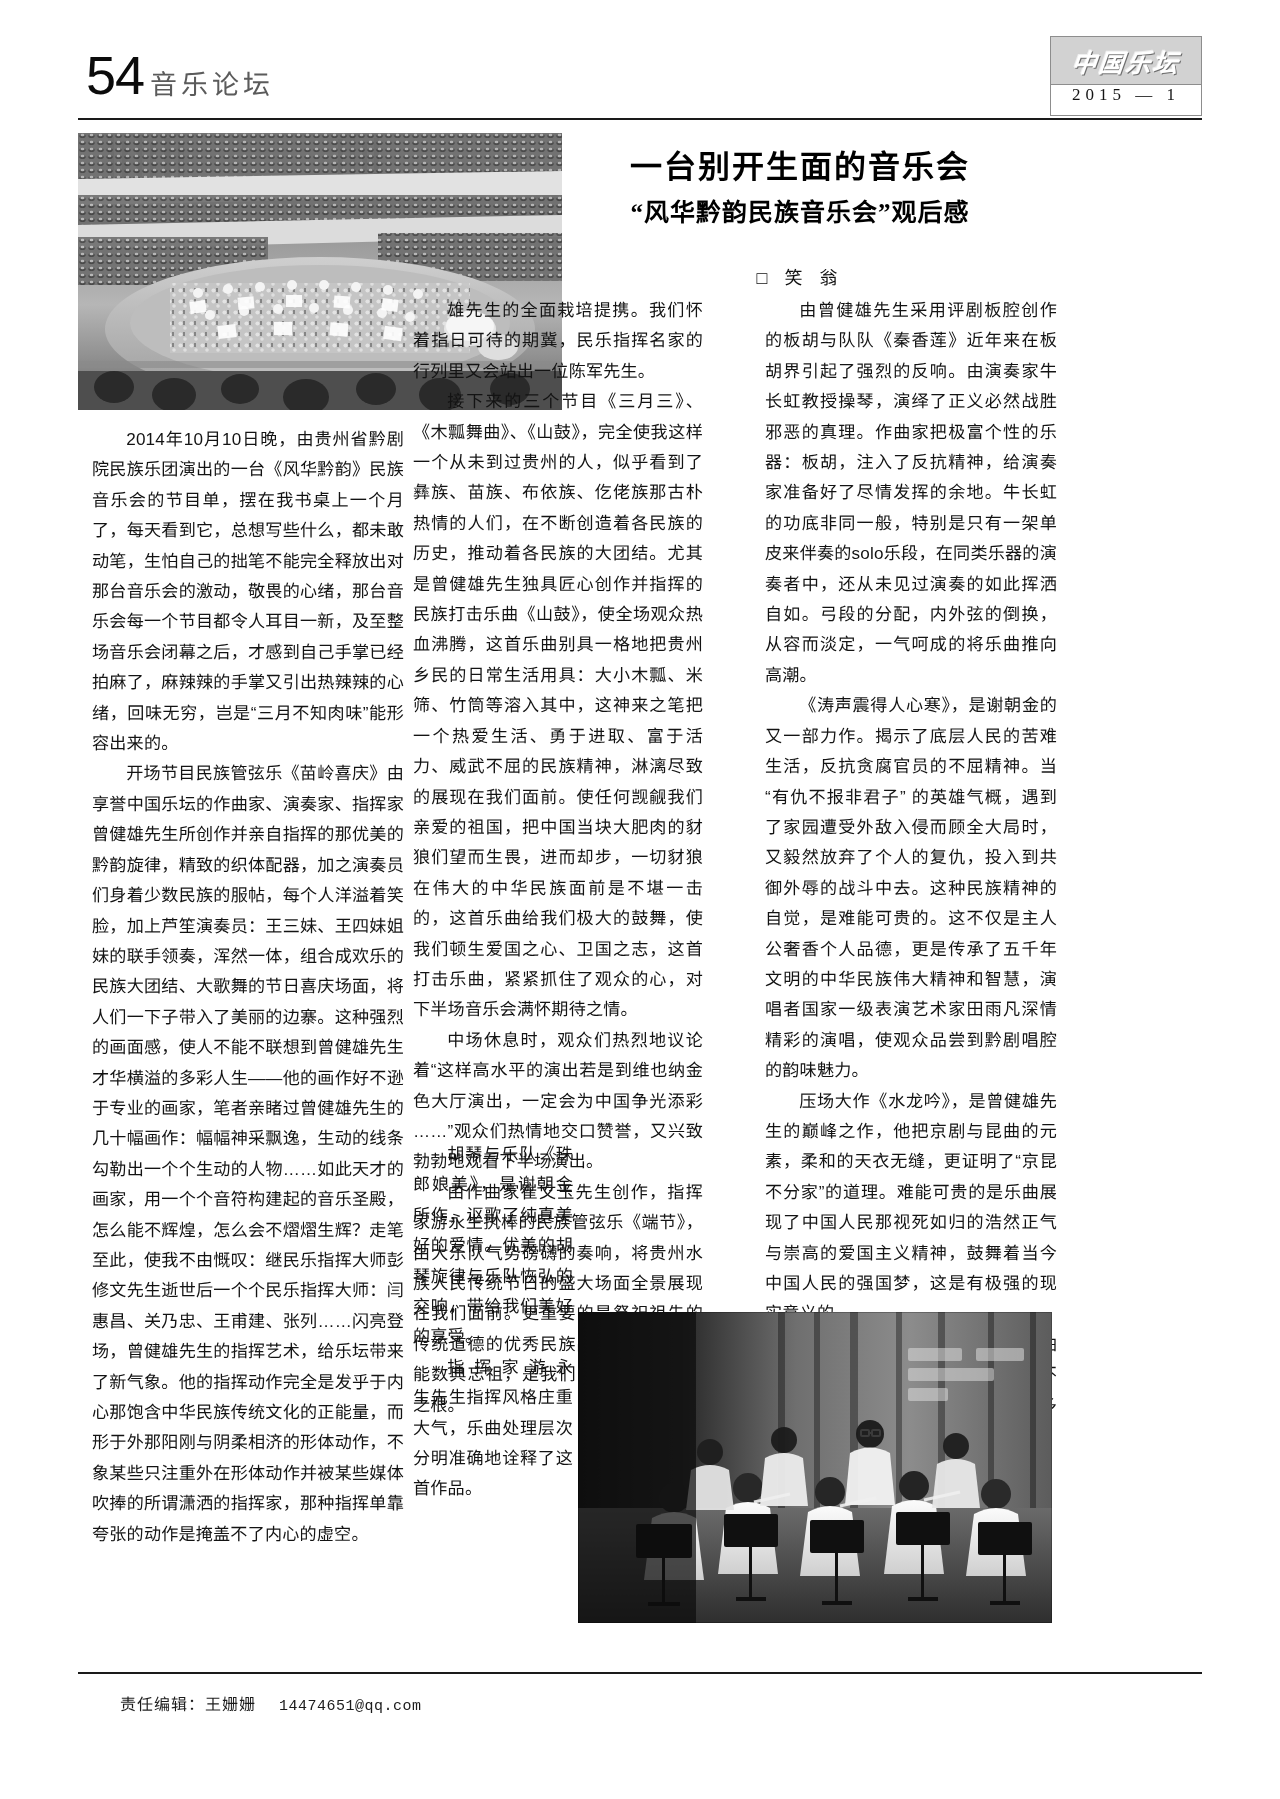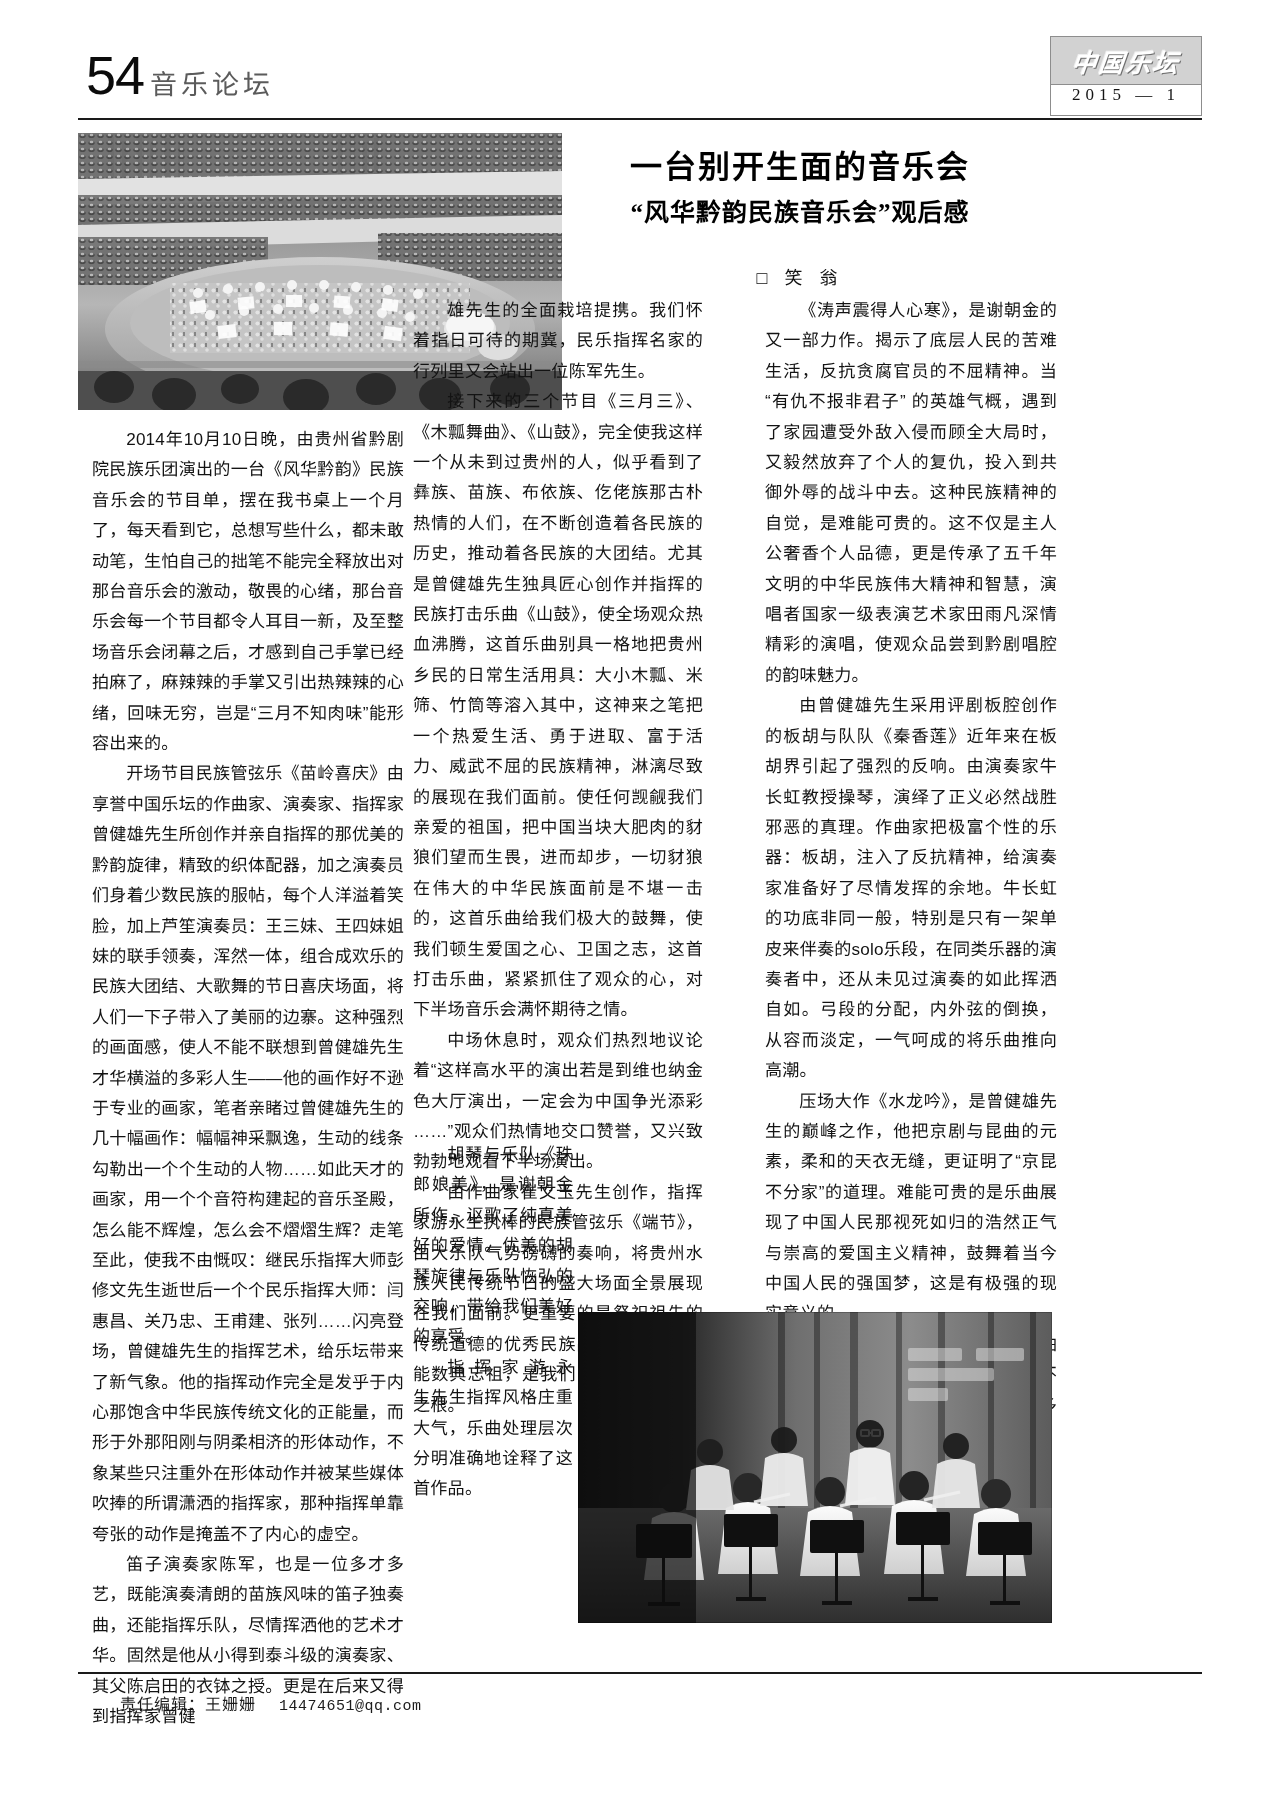--- a/index.html
+++ b/index.html
@@ -183,38 +183,37 @@
 
   <div class="headline">
     <h1>一台别开生面的音乐会</h1>
     <h2>“风华黔韵民族音乐会”观后感</h2>
   </div>
   <div class="byline">□ 笑 翁</div>
 
   <div class="col col1">
     <p>2014年10月10日晚，由贵州省黔剧院民族乐团演出的一台《风华黔韵》民族音乐会的节目单，摆在我书桌上一个月了，每天看到它，总想写些什么，都未敢动笔，生怕自己的拙笔不能完全释放出对那台音乐会的激动，敬畏的心绪，那台音乐会每一个节目都令人耳目一新，及至整场音乐会闭幕之后，才感到自己手掌已经拍麻了，麻辣辣的手掌又引出热辣辣的心绪，回味无穷，岂是“三月不知肉味”能形容出来的。</p>
     <p>开场节目民族管弦乐《苗岭喜庆》由享誉中国乐坛的作曲家、演奏家、指挥家曾健雄先生所创作并亲自指挥的那优美的黔韵旋律，精致的织体配器，加之演奏员们身着少数民族的服帖，每个人洋溢着笑脸，加上芦笙演奏员：王三妹、王四妹姐妹的联手领奏，浑然一体，组合成欢乐的民族大团结、大歌舞的节日喜庆场面，将人们一下子带入了美丽的边寨。这种强烈的画面感，使人不能不联想到曾健雄先生才华横溢的多彩人生——他的画作好不逊于专业的画家，笔者亲睹过曾健雄先生的几十幅画作：幅幅神采飘逸，生动的线条勾勒出一个个生动的人物……如此天才的画家，用一个个音符构建起的音乐圣殿，怎么能不辉煌，怎么会不熠熠生辉？走笔至此，使我不由慨叹：继民乐指挥大师彭修文先生逝世后一个个民乐指挥大师：闫惠昌、关乃忠、王甫建、张列……闪亮登场，曾健雄先生的指挥艺术，给乐坛带来了新气象。他的指挥动作完全是发乎于内心那饱含中华民族传统文化的正能量，而形于外那阳刚与阴柔相济的形体动作，不象某些只注重外在形体动作并被某些媒体吹捧的所谓潇洒的指挥家，那种指挥单靠夸张的动作是掩盖不了内心的虚空。</p>
-    <p>笛子演奏家陈军，也是一位多才多艺，既能演奏清朗的苗族风味的笛子独奏曲，还能指挥乐队，尽情挥洒他的艺术才华。固然是他从小得到泰斗级的演奏家、其父陈启田的衣钵之授。更是在后来又得到指挥家曾健</p>
   </div>
 
   <div class="col col2">
     <p>雄先生的全面栽培提携。我们怀着指日可待的期冀，民乐指挥名家的行列里又会站出一位陈军先生。</p>
     <p>接下来的三个节目《三月三》、《木瓢舞曲》、《山鼓》，完全使我这样一个从未到过贵州的人，似乎看到了彝族、苗族、布依族、仡佬族那古朴热情的人们，在不断创造着各民族的历史，推动着各民族的大团结。尤其是曾健雄先生独具匠心创作并指挥的民族打击乐曲《山鼓》，使全场观众热血沸腾，这首乐曲别具一格地把贵州乡民的日常生活用具：大小木瓢、米筛、竹筒等溶入其中，这神来之笔把一个热爱生活、勇于进取、富于活力、威武不屈的民族精神，淋漓尽致的展现在我们面前。使任何觊觎我们亲爱的祖国，把中国当块大肥肉的豺狼们望而生畏，进而却步，一切豺狼在伟大的中华民族面前是不堪一击的，这首乐曲给我们极大的鼓舞，使我们顿生爱国之心、卫国之志，这首打击乐曲，紧紧抓住了观众的心，对下半场音乐会满怀期待之情。</p>
     <p>中场休息时，观众们热烈地议论着“这样高水平的演出若是到维也纳金色大厅演出，一定会为中国争光添彩 ……”观众们热情地交口赞誉，又兴致勃勃地观看下半场演出。</p>
     <p>由作曲家崔文玉先生创作，指挥家游永生执棒的民族管弦乐《端节》，由大乐队气势磅礴的奏响，将贵州水族人民传统节日的盛大场面全景展现在我们面前。更重要的是祭祀祖先的传统道德的优秀民族品格。使我们不能数典忘祖，是我们中华民族之魂、之根。</p>
   </div>
 
   <div class="col col2b">
     <p>胡琴与乐队《珠郎娘美》，是谢朝金所作，讴歌了纯真美好的爱情。优美的胡琴旋律与乐队恢弘的交响，带给我们美好的享受。</p>
     <p>指 挥 家 游 永 生先生指挥风格庄重大气，乐曲处理层次分明准确地诠释了这首作品。</p>
   </div>
 
   <div class="col col3">
+    <p>由曾健雄先生采用评剧板腔创作的板胡与队队《秦香莲》近年来在板胡界引起了强烈的反响。由演奏家牛长虹教授操琴，演绎了正义必然战胜邪恶的真理。作曲家把极富个性的乐器：板胡，注入了反抗精神，给演奏家准备好了尽情发挥的余地。牛长虹的功底非同一般，特别是只有一架单皮来伴奏的solo乐段，在同类乐器的演奏者中，还从未见过演奏的如此挥洒自如。弓段的分配，内外弦的倒换，从容而淡定，一气呵成的将乐曲推向高潮。</p>
     <p>《涛声震得人心寒》，是谢朝金的又一部力作。揭示了底层人民的苦难生活，反抗贪腐官员的不屈精神。当“有仇不报非君子” 的英雄气概，遇到了家园遭受外敌入侵而顾全大局时，又毅然放弃了个人的复仇，投入到共御外辱的战斗中去。这种民族精神的自觉，是难能可贵的。这不仅是主人公奢香个人品德，更是传承了五千年文明的中华民族伟大精神和智慧，演唱者国家一级表演艺术家田雨凡深情精彩的演唱，使观众品尝到黔剧唱腔的韵味魅力。</p>
-    <p>由曾健雄先生采用评剧板腔创作的板胡与队队《秦香莲》近年来在板胡界引起了强烈的反响。由演奏家牛长虹教授操琴，演绎了正义必然战胜邪恶的真理。作曲家把极富个性的乐器：板胡，注入了反抗精神，给演奏家准备好了尽情发挥的余地。牛长虹的功底非同一般，特别是只有一架单皮来伴奏的solo乐段，在同类乐器的演奏者中，还从未见过演奏的如此挥洒自如。弓段的分配，内外弦的倒换，从容而淡定，一气呵成的将乐曲推向高潮。</p>
     <p>压场大作《水龙吟》，是曾健雄先生的巅峰之作，他把京剧与昆曲的元素，柔和的天衣无缝，更证明了“京昆不分家”的道理。难能可贵的是乐曲展现了中国人民那视死如归的浩然正气与崇高的爱国主义精神，鼓舞着当今中国人民的强国梦，这是有极强的现实意义的。</p>
     <p>不能再写了，继续写的话，只怕是几天几夜也是说不完的赞叹、表不尽的赞赏之情。但愿中华大地上再多出几台这样高水平的音乐会！</p>
   </div>
 
   <div class="photo-bottom">
     <svg width="474" height="311" viewBox="0 0 474 311" preserveAspectRatio="none" aria-hidden="true">
       <defs>
         <linearGradient id="curtain" x1="0" y1="0" x2="1" y2="0">
           <stop offset="0%" stop-color="#141414"></stop>
             <stop offset="22%" stop-color="#2a2a2a"></stop>

